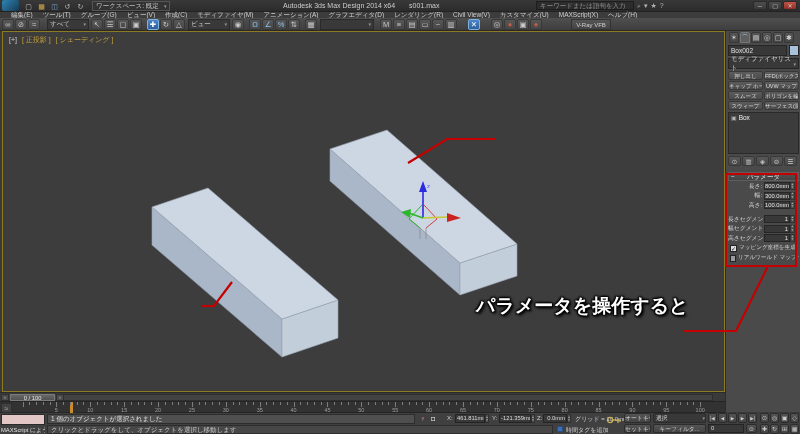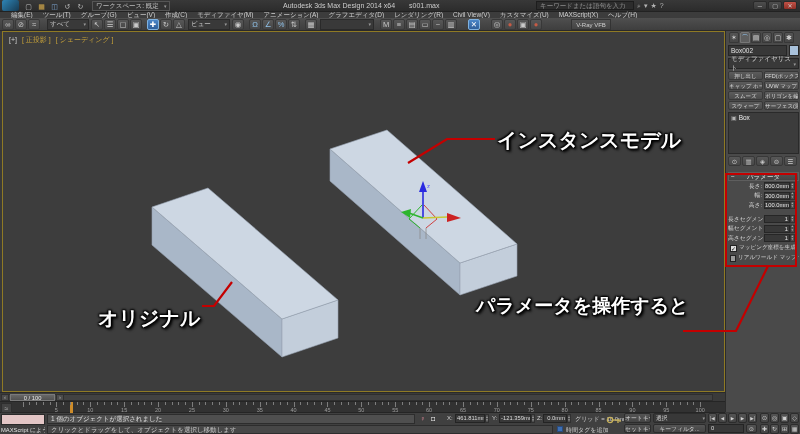--- a/index.html
+++ b/index.html
@@ -275,22 +275,20 @@
         <path d="M417,196 L417,207 M423,196 L423,207" stroke="#8a8a8a" stroke-width="0.8" fill="none"></path>
         <line x1="420" y1="186" x2="420" y2="160" stroke="#2a2ae0" stroke-width="1.6"></line>
         <polygon points="416,160 424,160 420,149" fill="#2a2ae0"></polygon>
         <text x="424" y="156" font-size="6" fill="#5555ff">z</text>
         <line x1="420" y1="186" x2="444" y2="185" stroke="#c8c832" stroke-width="1.4"></line>
         <polygon points="444,181 444,190 458,186" fill="#cc2222"></polygon>
         <line x1="420" y1="186" x2="406" y2="181" stroke="#2db52d" stroke-width="1.4"></line>
         <polygon points="408,177 407,186 398,180" fill="#2db52d"></polygon>
       </g>
     </svg>
-    <div class="anno" style="left:494px;top:95px;font-size:20px">インスタンスモデル</div>
-    <div class="anno" style="left:95px;top:273px;font-size:20px">オリジナル</div>
     <div class="anno note" style="left:473px;top:262px">
       <div>パラメータを操作すると</div>
     </div>
   </div>
 
   <div class="cmdpanel">
     <div class="cp-tabs" id="cp-tabs">
         <div class="cp-tab">✶</div>
         <div class="cp-tab active">⌒</div>
         <div class="cp-tab">▤</div>

